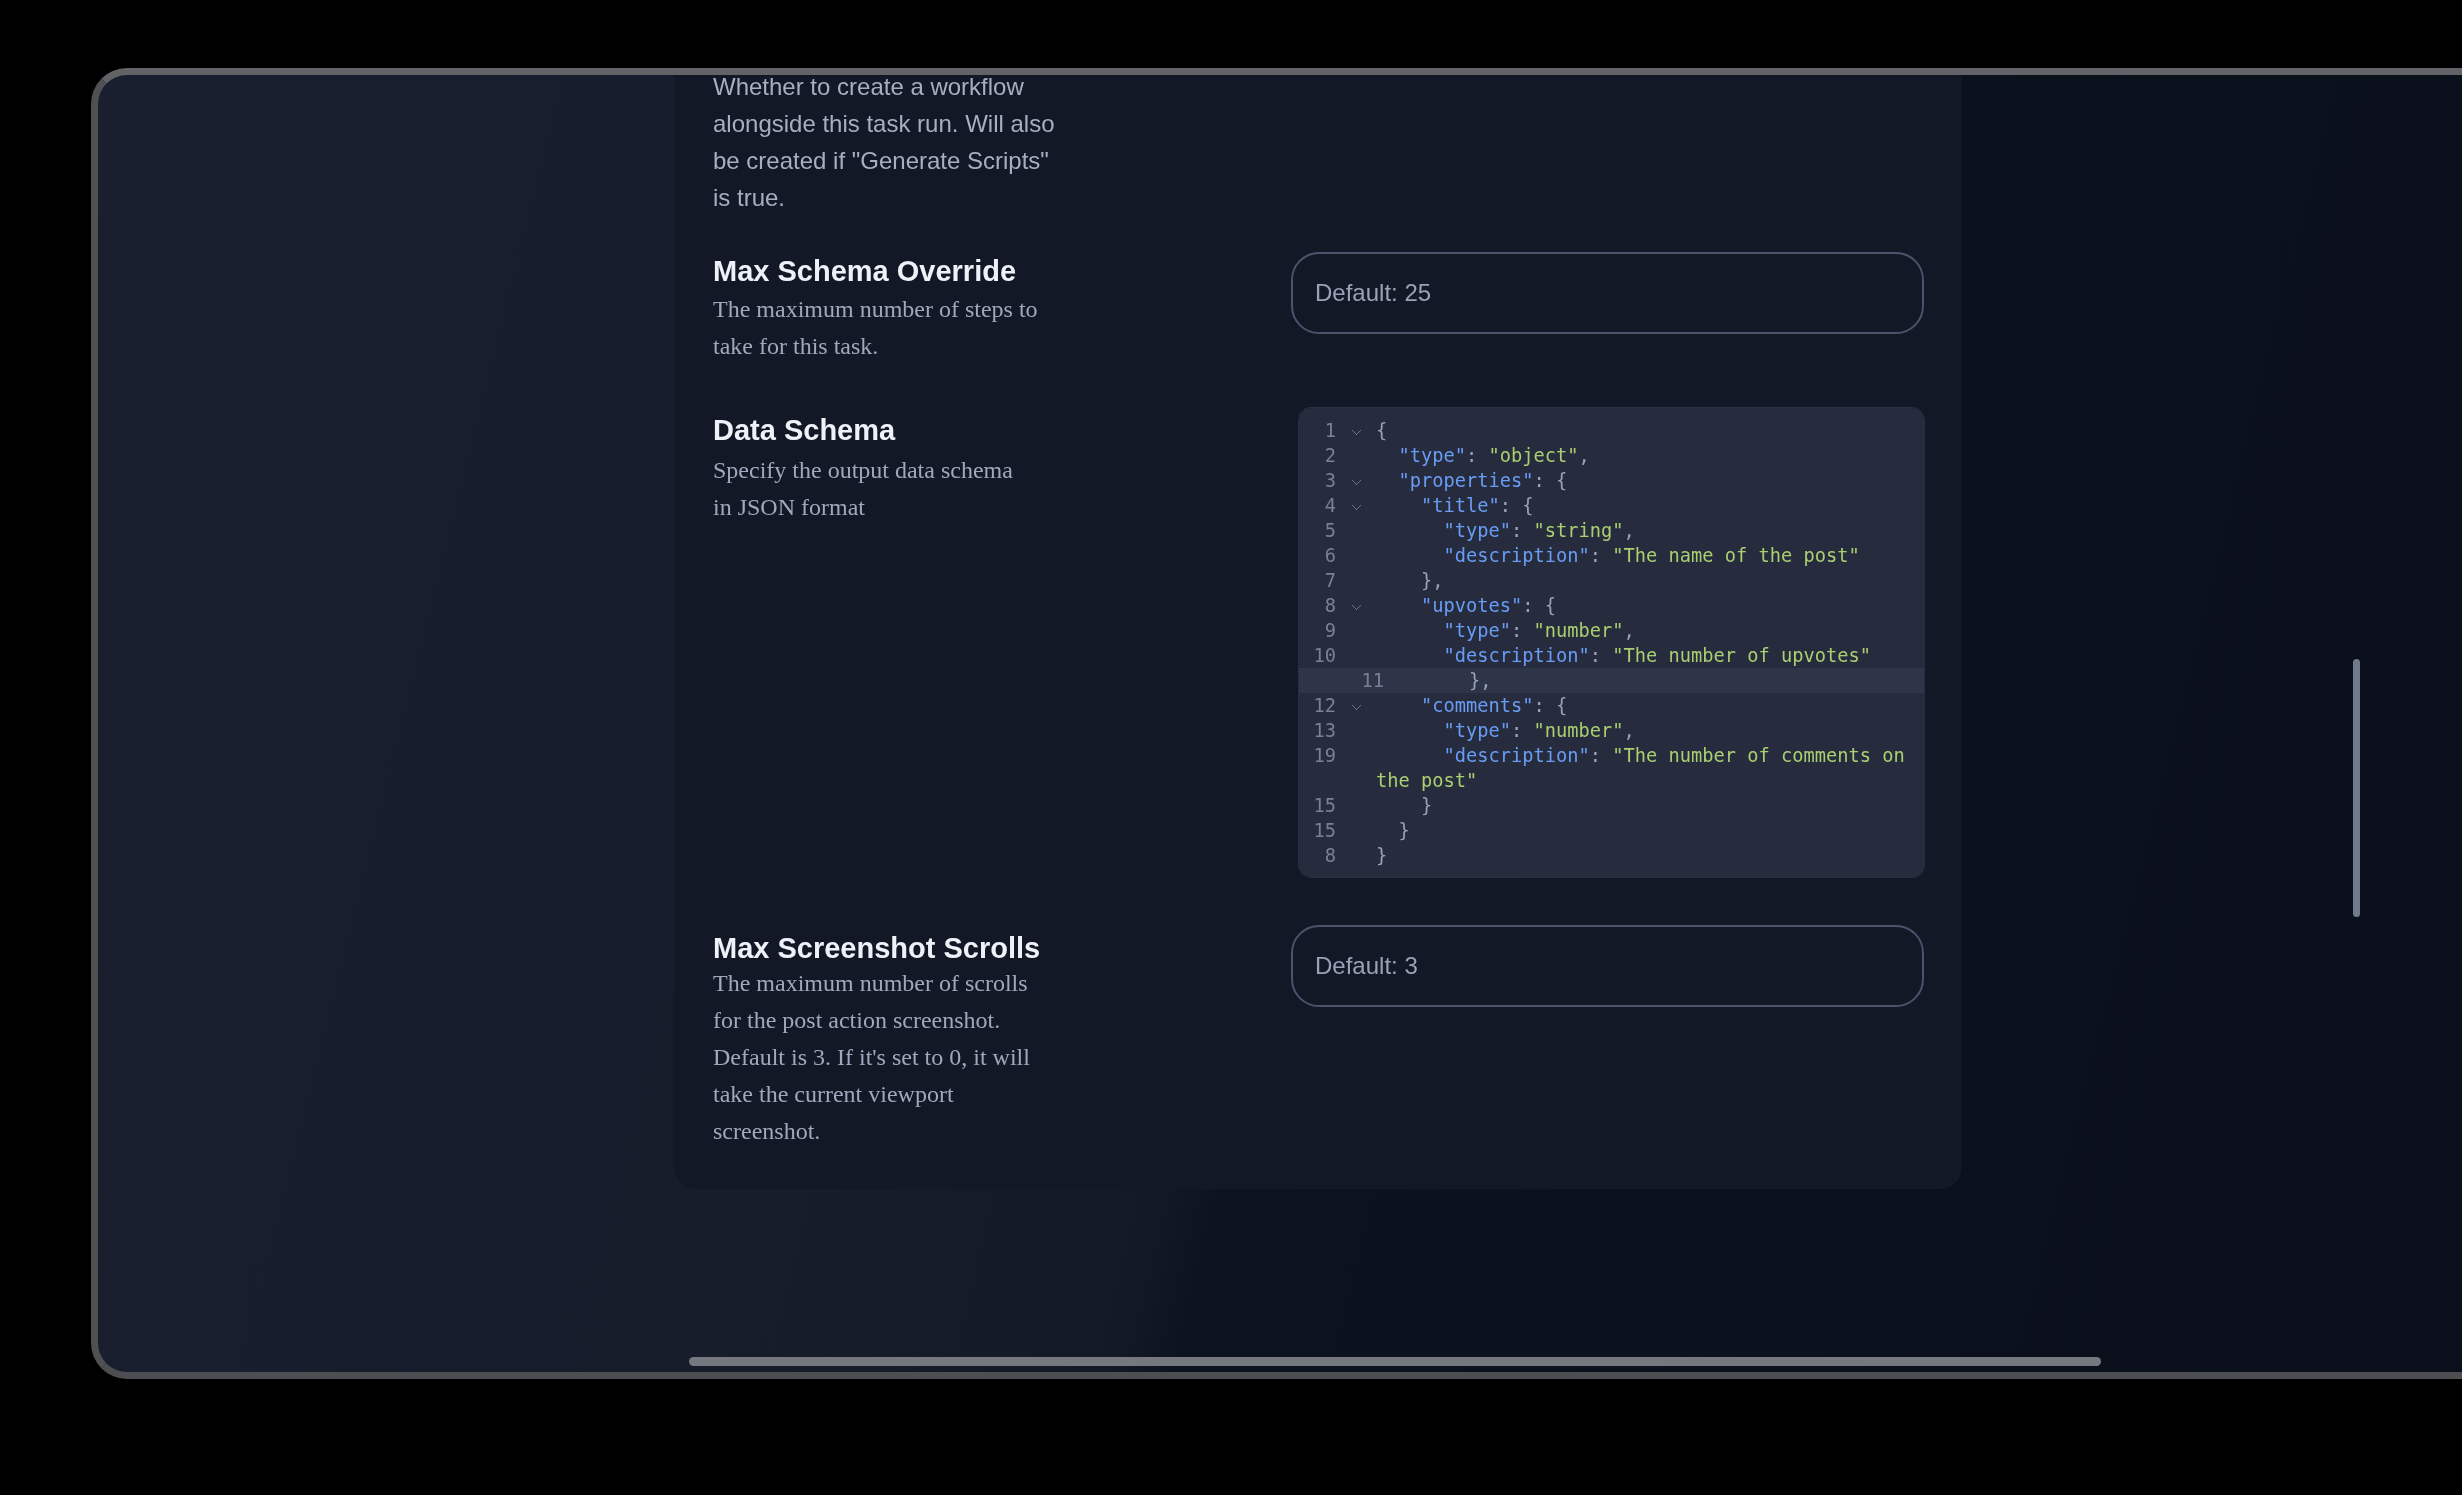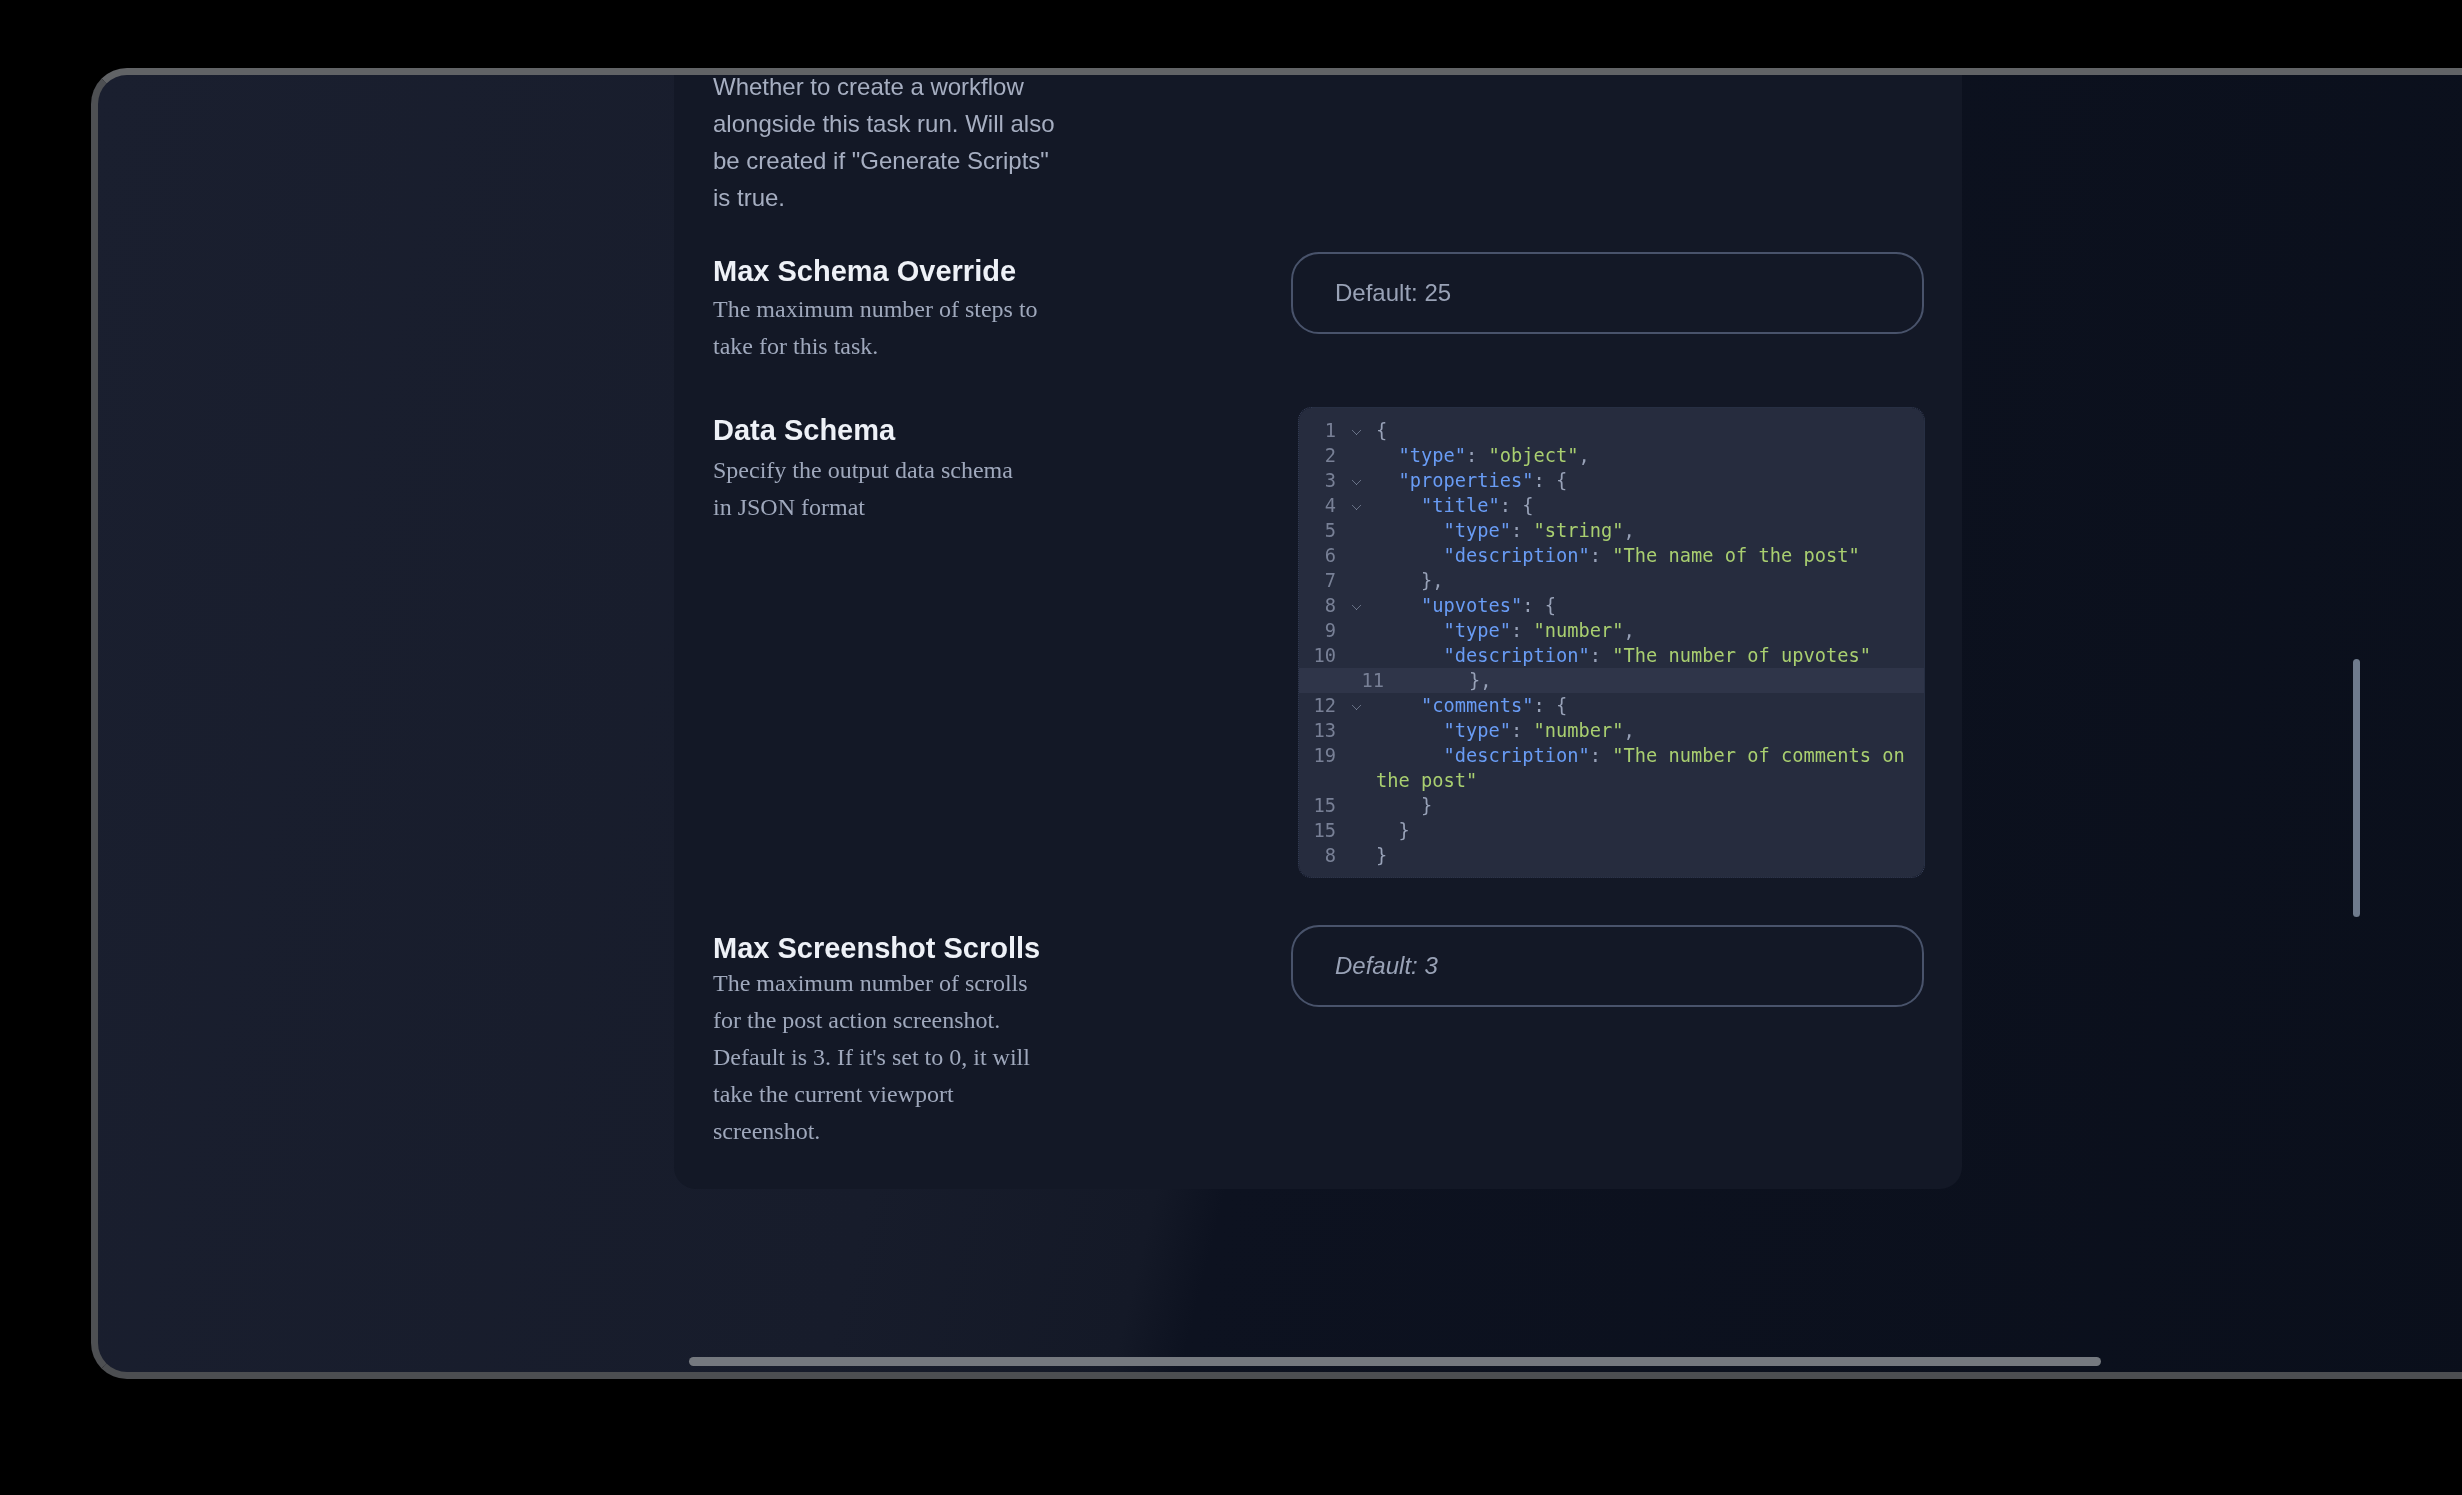--- a/index.html
+++ b/index.html
@@ -20,21 +20,21 @@
   .intro{position:absolute;left:615px;top:-7px;width:467px;
     font-size:24px;line-height:37px;color:#a6aec1;white-space:pre-line;}
 
   .f-label{position:absolute;left:615px;width:483px;font-size:29px;line-height:34px;
     font-weight:600;color:#eef1f7;}
   .f-desc{position:absolute;left:615px;width:483px;font-size:24px;line-height:37px;
     color:#9fa8bc;white-space:pre-line;font-family:Liberation Serif, serif;}
 
   .f-input{position:absolute;left:1193px;width:633px;height:82px;
     background:transparent;border:2.3px solid #49536b;border-radius:28px;
-    padding:0 42px;font-family:"Liberation Sans",sans-serif;
+    padding:0 22px;font-family:"Liberation Sans",sans-serif;
     font-size:24px;color:#eef1f7;outline:none;}
   .f-input::placeholder{color:#99a2b6;opacity:1;}
 
   
   .editor{position:absolute;left:1201px;top:333px;width:625px;height:469px;
     background:#262c3e;border-radius:12.5px;outline:1.6px dotted #3d4660;outline-offset:0px;
     padding-top:10px;overflow:hidden;
     font-family:"DejaVu Sans Mono",monospace;font-size:18.7px;}
   .cm-line{display:flex;align-items:flex-start;line-height:25px;min-height:25px;}
   .cm-active{background:rgba(150,168,205,0.08);padding-left:48px;}
@@ -173,19 +173,19 @@
           </div>
         </div>
     </div>
 
     <div class="f-label" style="top:856px">Max Screenshot Scrolls</div>
     <div class="f-desc" style="top:890px">The maximum number of scrolls
 for the post action screenshot.
 Default is 3. If it's set to 0, it will
 take the current viewport
 screenshot.</div>
-    <input class="f-input" style="top: 850px; font-style: italic;" placeholder="Default: 3">
+    <input class="f-input" style="top: 850px;" placeholder="Default: 3">
 
     <div class="vthumb"></div>
     <div class="hthumb"></div>
   </div>
 </div>
 
 
 </body></html>

